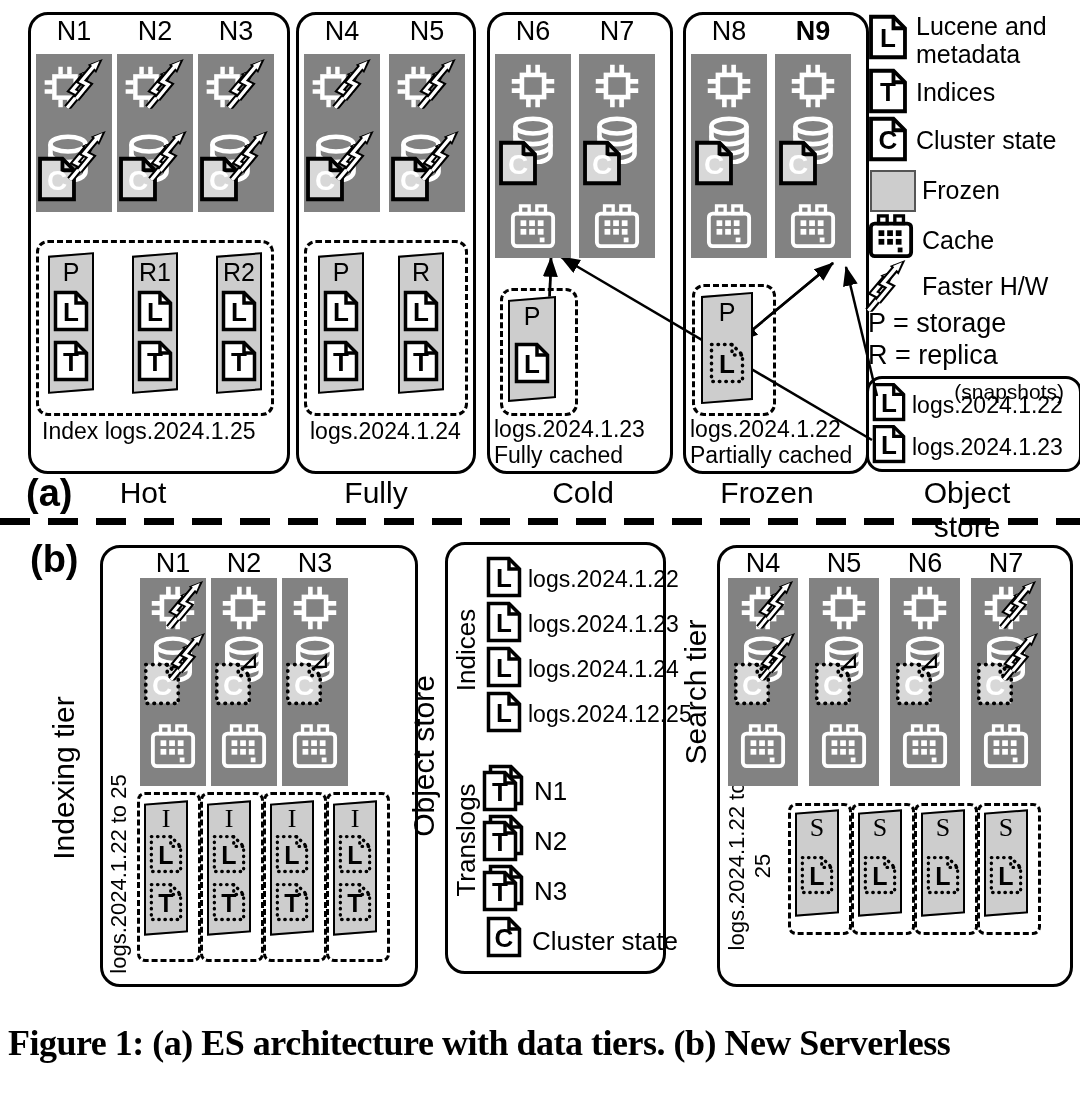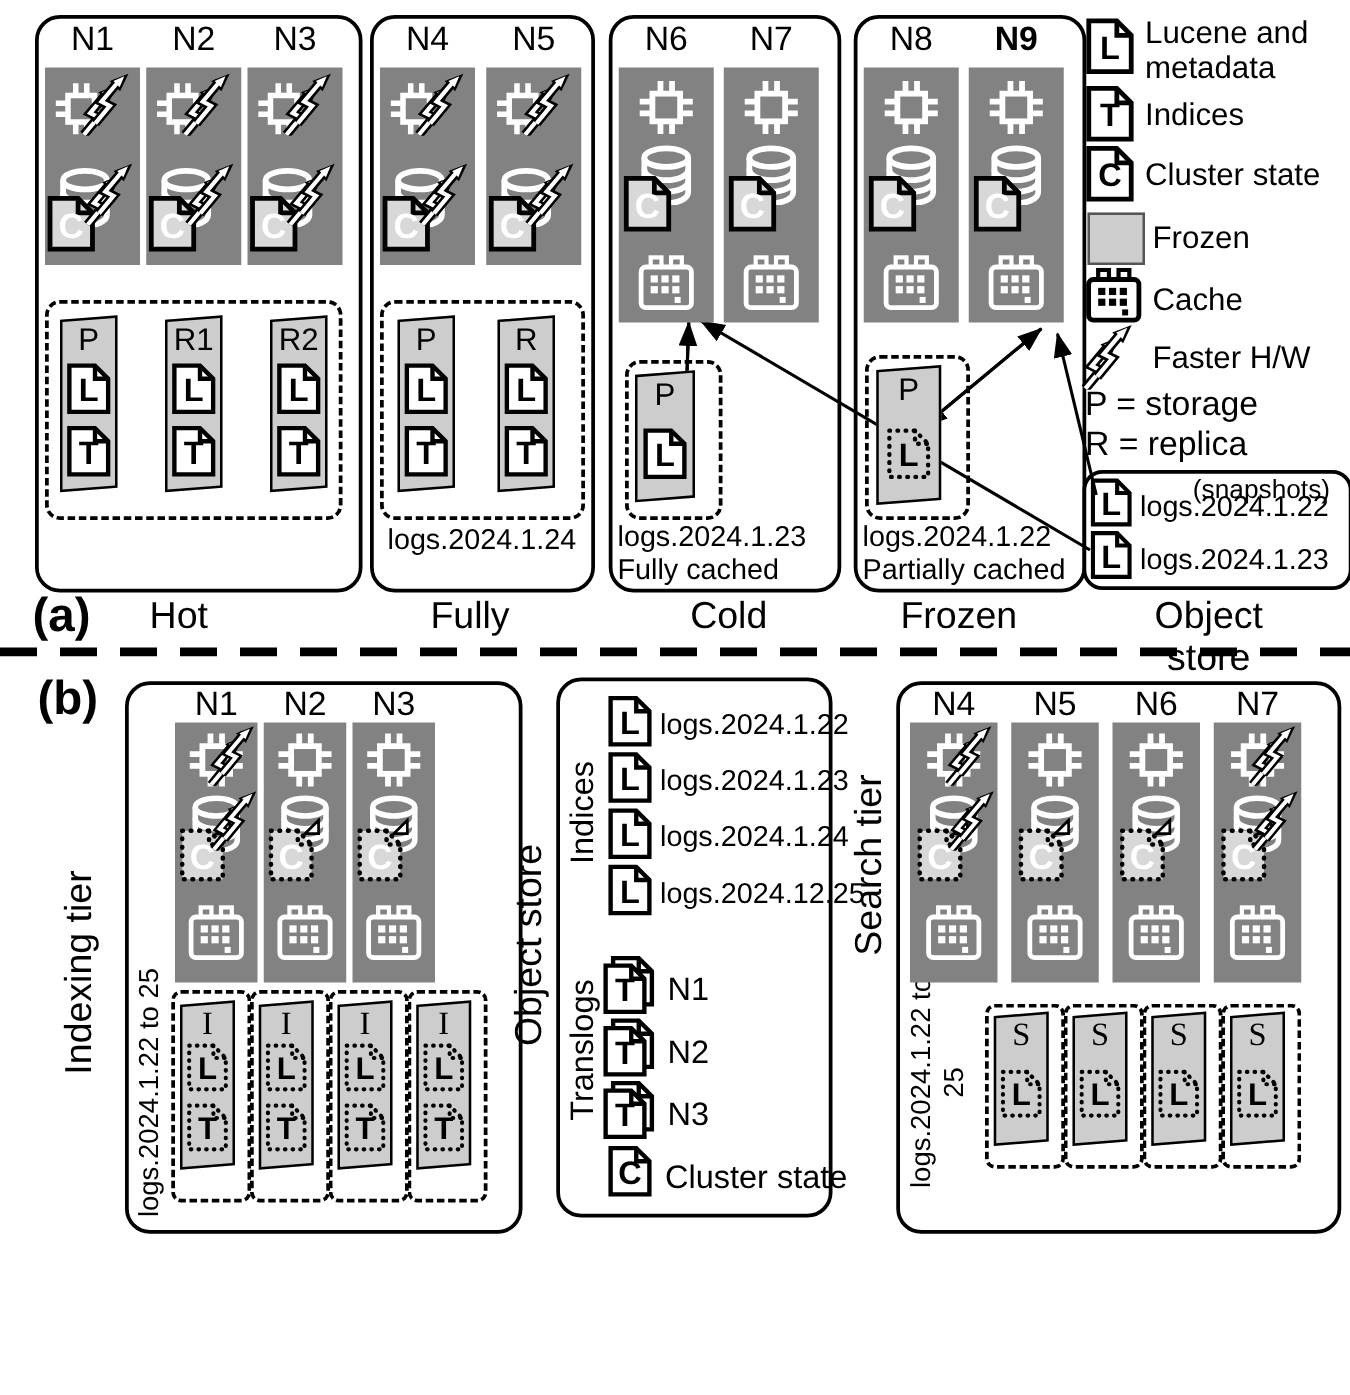--- a/index.html
+++ b/index.html
@@ -100,20 +100,21 @@
   <div class="box" style="left:28px;top:12px;width:256px;height:456px"></div>
   <div class="box" style="left:296px;top:12px;width:174px;height:456px"></div>
   <div class="box" style="left:487px;top:12px;width:180px;height:456px"></div>
   <div class="box" style="left:683px;top:12px;width:180px;height:456px"></div>
 
   <div class="dashbox" style="left:36px;top:240px;width:232px;height:170px"></div>
   <div class="dashbox" style="left:304px;top:240px;width:158px;height:170px"></div>
   <div class="dashbox" style="left:500px;top:288px;width:72px;height:122px"></div>
   <div class="dashbox" style="left:692px;top:284px;width:78px;height:126px"></div>
 
+  <div class="lbl" style="left:42px;top:418px">Index logs.2024.1.25</div>
   <div class="lbl" style="left:310px;top:418px">logs.2024.1.24</div>
   <div class="lbl" style="left:494px;top:416px">logs.2024.1.23</div>
   <div class="note" style="left:494px;top:442px">Fully cached</div>
   <div class="lbl" style="left:690px;top:416px">logs.2024.1.22</div>
   <div class="note" style="left:690px;top:442px">Partially cached</div>
 
   <span class="di" style="left:868px;top:14px;width:40px;height:46px">
     <svg viewBox="0 0 36 42">
         <use href="#doc"></use>
       </svg>
@@ -260,20 +261,21 @@
     <g stroke="#000" stroke-width="2.5">
       <line x1="551" y1="258" x2="547" y2="372" marker-end="url(#ah)"></line>
       <line x1="547" y1="372" x2="551" y2="258" marker-end="url(#ah)"></line>
       <line x1="872" y1="440" x2="561" y2="257" marker-end="url(#ah)"></line>
       <line x1="739" y1="341" x2="833" y2="263" marker-end="url(#ah)"></line>
       <line x1="833" y1="263" x2="739" y2="341" marker-end="url(#ah)"></line>
       <line x1="877" y1="396" x2="846" y2="267" marker-end="url(#ah)"></line>
     </g>
   </svg>
 
+  <div class="caption" style="left:8px;top:1022px">Figure 1: (a) ES architecture with data tiers. (b) New Serverless</div>
 
 <div class="ntit" style="left: 26px; top: 16px; width: 96px;">N1</div>
     <div class="node" style="left: 36px; top: 54px; width: 76px; height: 158px; color: rgb(255, 255, 255);">
       <svg viewBox="0 0 52 52" style="position: absolute; left: 6px; top: 10px; width: 46px; height: 46px;">
         <use href="#cpu"></use>
       </svg>
       <svg viewBox="0 0 56 52" style="position: absolute; left: 6px; top: 80px; width: 52px; height: 48px;">
         <use href="#disk"></use>
       </svg>
       <div class="di gray" style="left: 1px; top: 102px; width: 40px; height: 46px;">

